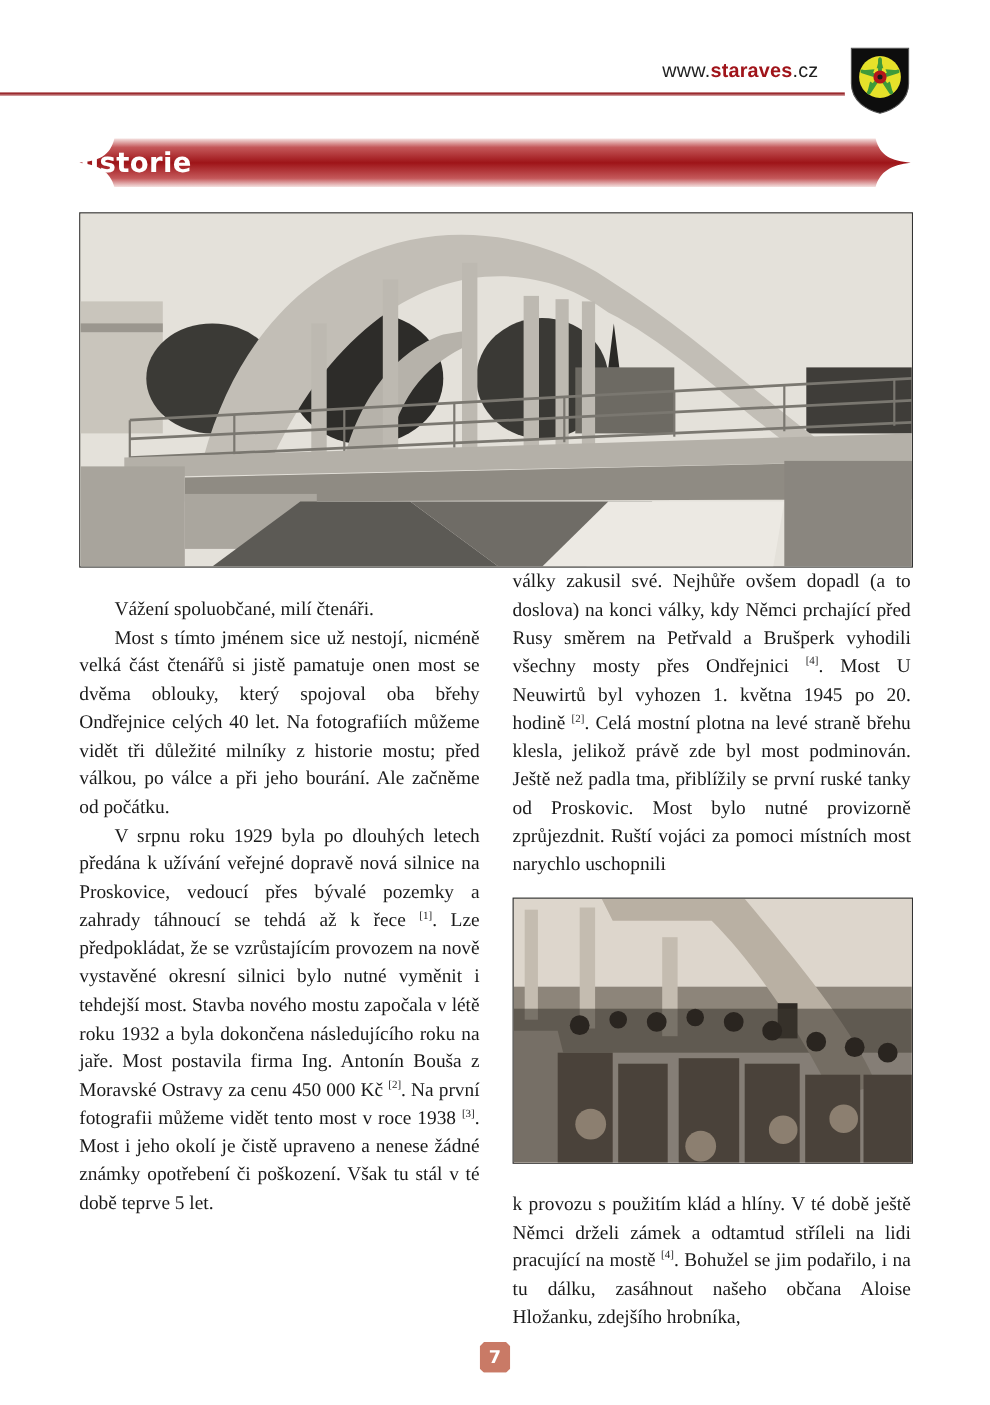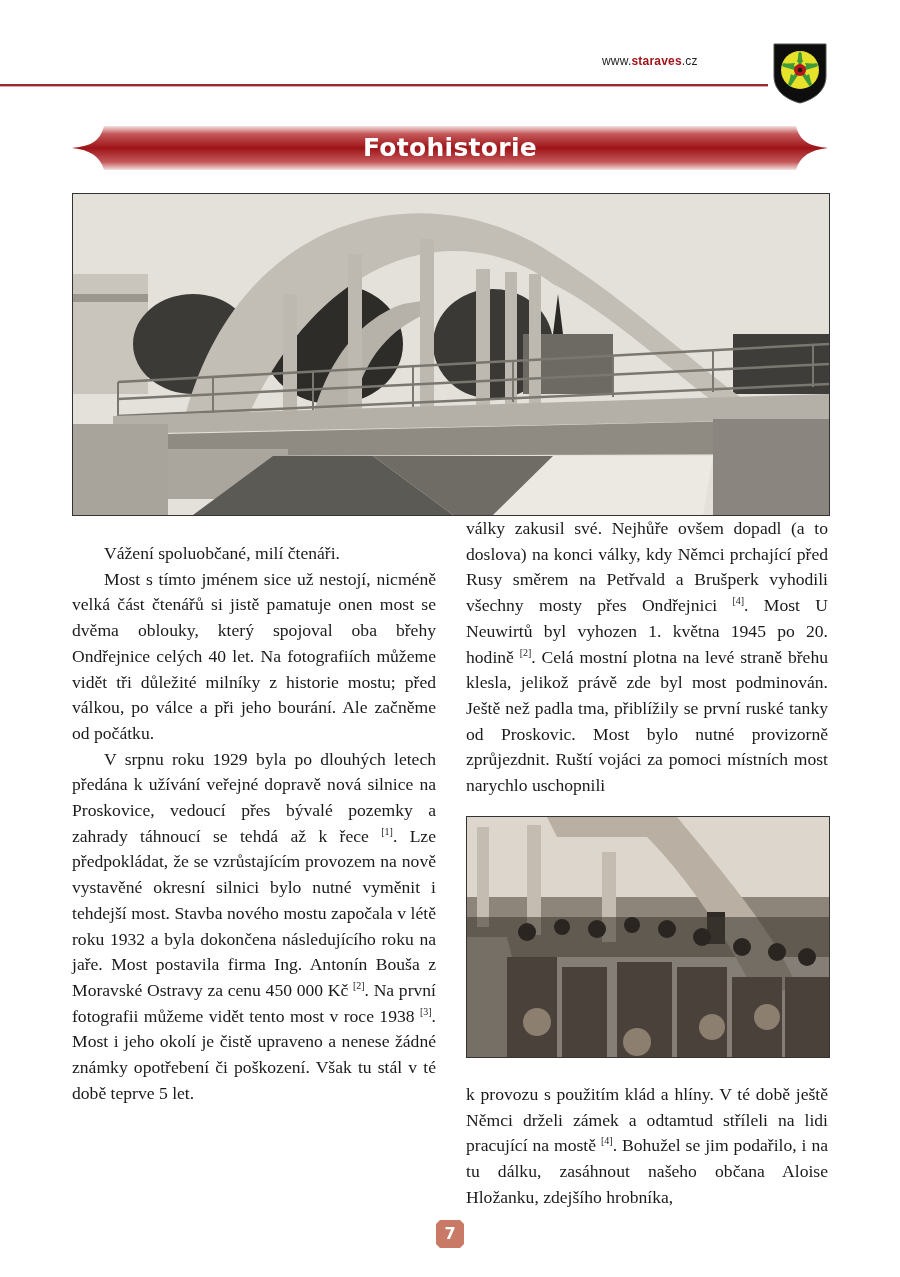--- a/index.html
+++ b/index.html
@@ -2,32 +2,32 @@
 <html><head>
 <meta charset="utf-8">
 <style>
   html, body { margin: 0; padding: 0; }
   body {
     width: 900px; height: 1277px; background: #ffffff; position: relative; overflow: hidden;
     font-family: "Liberation Serif", "DejaVu Serif", serif; color: #1a1a1a;
   }
   .site-url {
     position: absolute; left: 602px; top: 54px; font-family: "Liberation Sans", "DejaVu Sans", sans-serif;
-    font-size: 12px; color: #222; letter-spacing: 0.2px;
+    font-size: 18px; color: #222; letter-spacing: 0.2px;
   }
   .site-url .brand { color: #a0141a; font-weight: bold; }
   .header-rule {
     position: absolute; left: 0; top: 84px; width: 768px; height: 2px;
     background: #9a2a2e; border-bottom: 1px solid #d9a9aa;
   }
   .crest { position: absolute; left: 772px; top: 42px; width: 56px; height: 62px; }
   .banner { position: absolute; left: 72px; top: 124px; width: 756px; height: 48px; }
   .banner-title {
     position: absolute; left: 0; top: 124px; width: 900px; height: 48px; line-height: 48px;
-    text-align: center; font-family: "DejaVu Sans", "Liberation Sans", sans-serif; font-weight: bold;
+    font-family: "DejaVu Sans", "Liberation Sans", sans-serif; font-weight: bold;
     font-size: 25px; color: #ffffff; letter-spacing: 0.3px;
   }
   .photo { position: absolute; border: 1px solid #333; overflow: hidden; background: #d8d4cc; }
   .photo svg { display: block; }
   .photo-1 { left: 72px; top: 193px; width: 756px; height: 321px; }
   .photo-2 { left: 466px; top: 816px; width: 362px; height: 240px; }
   .col {
     position: absolute; font-size: 17.6px; line-height: 25.7px; text-align: justify;
   }
   .col p { margin: 0; }

